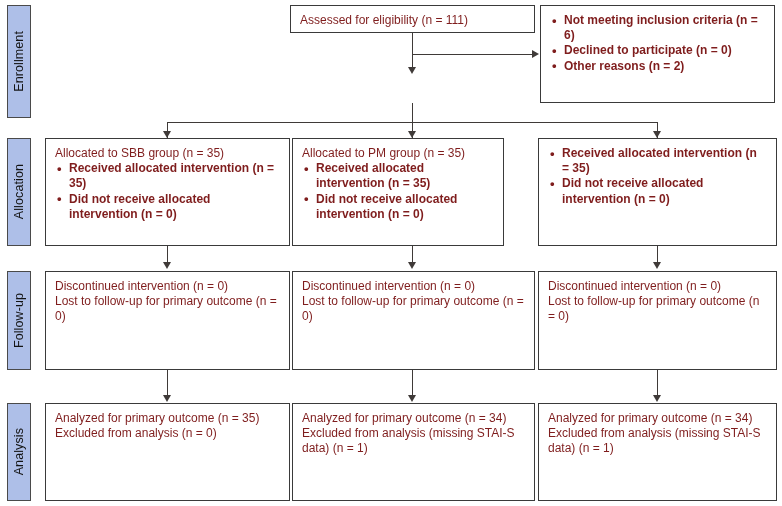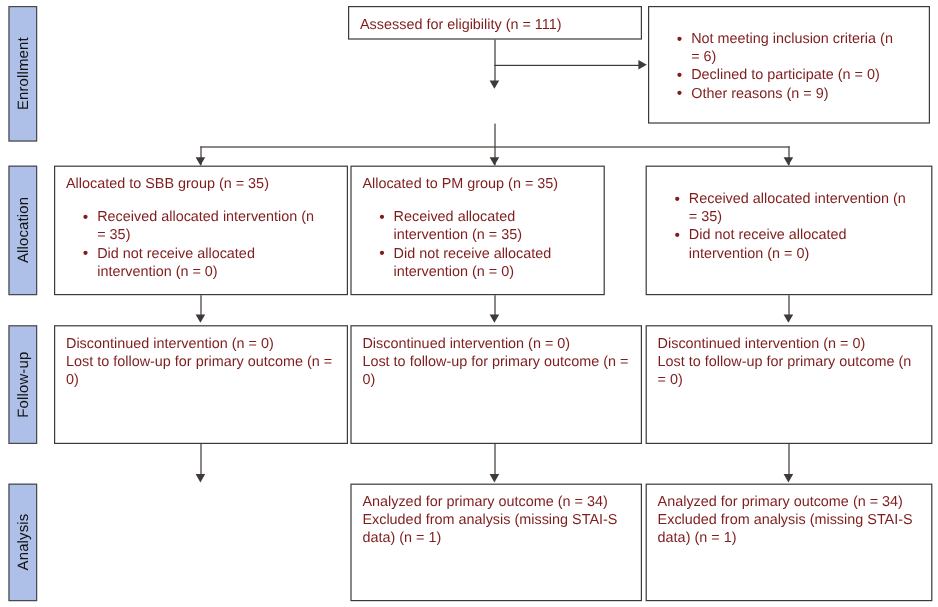--- a/index.html
+++ b/index.html
@@ -43,22 +43,23 @@
     background: #ffffff;
     border: 1.4px solid #3a3a3a;
     padding: 7px 9px 6px 9px;
     font-size: 12px;
     line-height: 15.2px;
     color: #7f1d1d;
   }
   .box .line { display: block; }
   .box ul {
     list-style: none;
-    margin: 12px;
+    margin: 0;
     padding: 0;
+    font-weight: bold;
   }
   .box ul li {
     position: relative;
     padding-left: 14px;
     margin-top: 0px;
   }
   .box ul li::before {
     content: "\2022";
     position: absolute;
     left: 2px;
@@ -111,21 +112,21 @@
   </div>
 
   <div class="box" style="left:290px; top:5px; width:245px; height:28px;">
     <span class="line">Assessed for eligibility (n = 111)</span>
   </div>
 
   <div class="box" style="left:540px; top:5px; width:235px; height:98px;">
     <ul>
       <li>Not meeting inclusion criteria (n = 6)</li>
       <li>Declined to participate (n = 0)</li>
-      <li>Other reasons (n = 9)</li>
+      <li>Other reasons (n = 2)</li>
     </ul>
   </div>
 
 
   <div class="vline" style="left:412px; top:33px; height:35px;"></div>
   <div class="arrow-down" style="left:408px; top:67px;"></div>
 
   <div class="hline" style="left:412px; top:54px; width:121px;"></div>
   <div class="arrow-right" style="left:532px; top:50px;"></div>
 
@@ -183,20 +184,24 @@
     <span class="line">Lost to follow-up for primary outcome (n = 0)</span>
   </div>
 
   <div class="vline" style="left:167px; top:370px; height:26px;"></div>
   <div class="arrow-down" style="left:163px; top:395px;"></div>
   <div class="vline" style="left:412px; top:370px; height:26px;"></div>
   <div class="arrow-down" style="left:408px; top:395px;"></div>
   <div class="vline" style="left:657px; top:370px; height:26px;"></div>
   <div class="arrow-down" style="left:653px; top:395px;"></div>
 
+  <div class="box" style="left:45px; top:403px; width:245px; height:98px;">
+    <span class="line">Analyzed for primary outcome (n = 35)</span>
+    <span class="line">Excluded from analysis (n = 0)</span>
+  </div>
 
   <div class="box" style="left:292px; top:403px; width:243px; height:98px;">
     <span class="line">Analyzed for primary outcome (n = 34)</span>
     <span class="line">Excluded from analysis (missing STAI-S data) (n = 1)</span>
   </div>
 
   <div class="box" style="left:538px; top:403px; width:239px; height:98px;">
     <span class="line">Analyzed for primary outcome (n = 34)</span>
     <span class="line">Excluded from analysis (missing STAI-S data) (n = 1)</span>
   </div>

